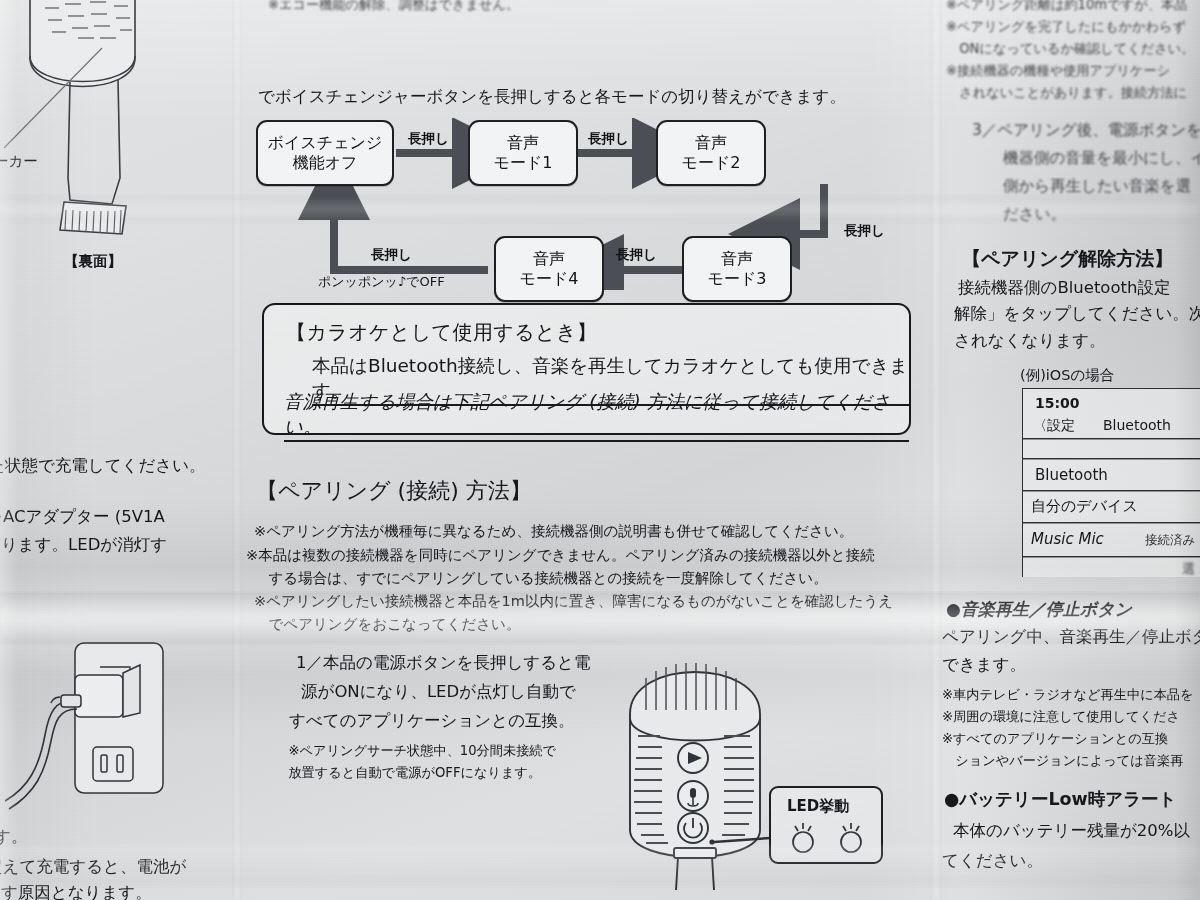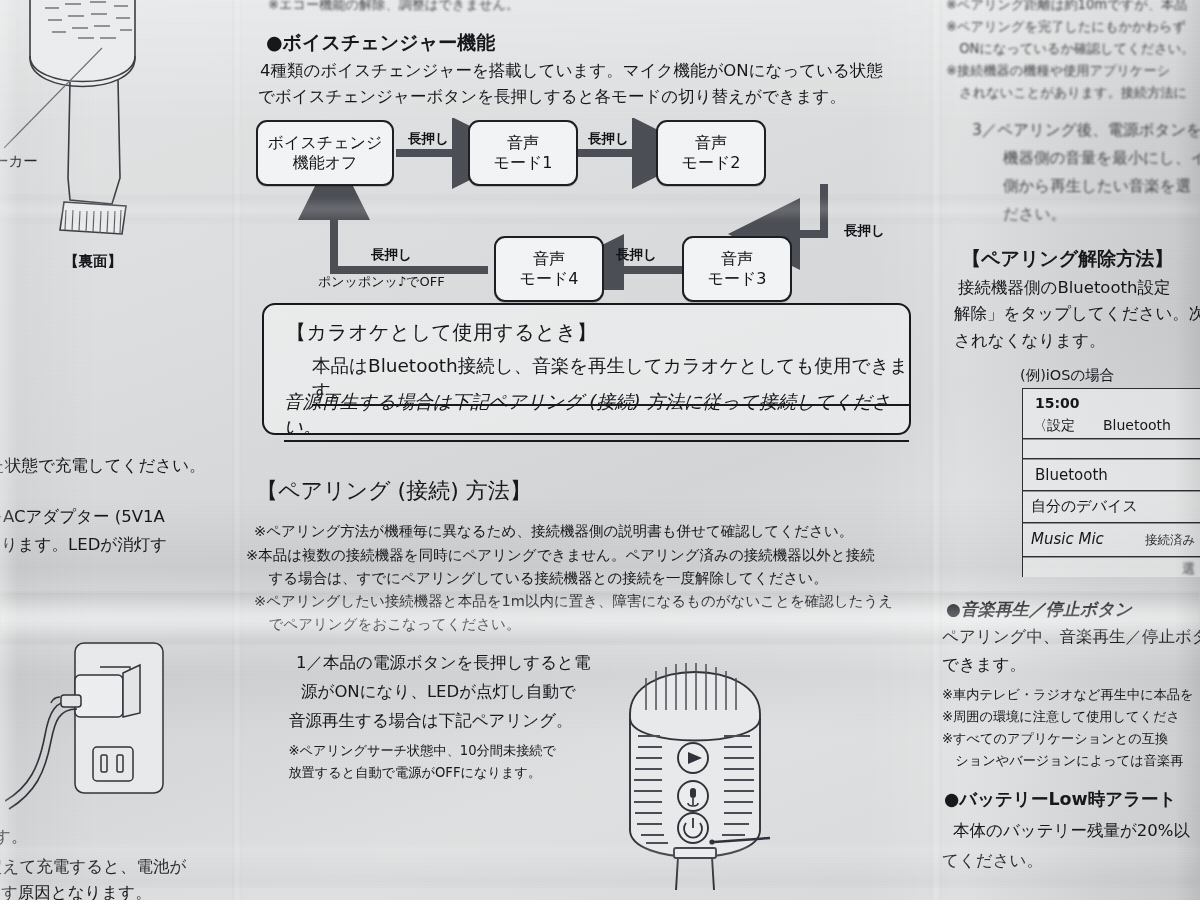--- a/index.html
+++ b/index.html
@@ -201,22 +201,20 @@
       <rect x="56" y="70" width="20" height="12" rx="3" fill="#e4e6e7"></rect>
     </g>
   </svg>
 
   <div class="txt jp body16" style="left:-6px;top:826px;">す。</div>
   <div class="txt jp body16" style="left:-14px;top:856px;">超えて充電すると、電池が</div>
   <div class="txt jp body16" style="left:-16px;top:882px;">こす原因となります。</div>
 
   <div class="txt jp body13 blurry2" style="left:268px;top:-4px;">※エコー機能の解除、調整はできません。</div>
 
-  <div class="txt jp hdr" style="left:266px;top:30px;font-size:19px;">●ボイスチェンジャー機能</div>
-  <div class="txt jp body16" style="left:260px;top:60px;">4種類のボイスチェンジャーを搭載しています。マイク機能がONになっている状態</div>
   <div class="txt jp body16" style="left:258px;top:86px;">でボイスチェンジャーボタンを長押しすると各モードの切り替えができます。</div>
 
   <div id="flow">
     <svg id="flowsvg" width="660" height="172">
       <defs>
         <marker id="ah" markerWidth="9" markerHeight="9" refX="2" refY="4.5" orient="auto">
           <path d="M0,0 L9,4.5 L0,9 Z" fill="#4b4e54"></path>
         </marker>
       </defs>
       <g stroke="#4b4e54" stroke-width="8" fill="none" marker-end="url(#ah)">
@@ -260,21 +258,21 @@
 
   <div class="txt jp" style="left:256px;top:476px;font-size:22px;">【ペアリング (接続) 方法】</div>
   <div class="txt jp body14" style="left:254px;top:522px;">※ペアリング方法が機種毎に異なるため、接続機器側の説明書も併せて確認してください。</div>
   <div class="txt jp body14" style="left:246px;top:546px;">※本品は複数の接続機器を同時にペアリングできません。ペアリング済みの接続機器以外と接続</div>
   <div class="txt jp body14" style="left:254px;top:569px;">　する場合は、すでにペアリングしている接続機器との接続を一度解除してください。</div>
   <div class="txt jp body14" style="left:254px;top:592px;">※ペアリングしたい接続機器と本品を1m以内に置き、障害になるものがないことを確認したうえ</div>
   <div class="txt jp body14" style="left:254px;top:615px;">　でペアリングをおこなってください。</div>
 
   <div class="txt jp body16" style="left:256px;top:652px;margin-left:40px;">1／本品の電源ボタンを長押しすると電</div>
   <div class="txt jp body16" style="left:268px;top:681px;">　　源がONになり、LEDが点灯し自動で</div>
-  <div class="txt jp body16" style="left:256px;top:710px;">　　音源再生する場合は下記ペアリング。</div>
+  <div class="txt jp body16" style="left:256px;top:710px;">　　すべてのアプリケーションとの互換。</div>
   <div class="txt jp body13" style="left:262px;top:742px;">　　※ペアリングサーチ状態中、10分間未接続で</div>
   <div class="txt jp body13" style="left:262px;top:764px;">　　放置すると自動で電源がOFFになります。</div>
 
   <svg width="320" height="250" style="position:absolute;left:594px;top:652px;">
     <g fill="none" stroke="#2e3137" stroke-width="1.9">
       <path d="M36,62 C36,6 166,6 166,62 L166,178 C166,214 36,214 36,178 Z" fill="#e9ebec"></path>
       <path d="M36,66 C36,96 166,96 166,66"></path>
 
       <g stroke-width="1.5" stroke="#4a4d53">
         <line x1="52" y1="26" x2="52" y2="58"></line>
@@ -328,20 +326,35 @@
       </g>
 
       <path d="M84,205 L82,238 M118,205 L120,238"></path>
       <rect x="80" y="196" width="42" height="10" rx="2" fill="#eceeef"></rect>
 
       <circle cx="118" cy="190" r="2.6" fill="#2e3137" stroke="none"></circle>
       <line x1="120" y1="190" x2="176" y2="186" stroke-width="2.4"></line>
     </g>
   </svg>
 
+  <div id="ledbox">
+    <div class="txt jp hdr" style="left:16px;top:8px;font-size:15px;">LED挙動</div>
+    <svg width="108" height="40" style="position:absolute;left:2px;top:32px;">
+      <g fill="none" stroke="#2e3137" stroke-width="1.7">
+        <circle cx="30" cy="22" r="10"></circle>
+        <line x1="22" y1="6" x2="25" y2="11"></line>
+          <line x1="30" y1="3" x2="30" y2="9"></line>
+          <line x1="38" y1="6" x2="35" y2="11"></line>
+        <circle cx="78" cy="22" r="10"></circle>
+        <line x1="70" y1="6" x2="73" y2="11"></line>
+          <line x1="78" y1="3" x2="78" y2="9"></line>
+          <line x1="86" y1="6" x2="83" y2="11"></line>
+      </g>
+    </svg>
+  </div>
 
   <div class="txt jp body13 blurry2" style="left:946px;top:-4px;">※ペアリング距離は約10mですが、本品</div>
   <div class="txt jp body13 blurry2" style="left:946px;top:18px;">※ペアリングを完了したにもかかわらず</div>
   <div class="txt jp body13 blurry2" style="left:946px;top:40px;">　ONになっているか確認してください。</div>
   <div class="txt jp body13 blurry2" style="left:946px;top:62px;">※接続機器の機種や使用アプリケーシ</div>
   <div class="txt jp body13 blurry2" style="left:946px;top:84px;">　されないことがあります。接続方法に</div>
 
   <div class="txt jp body15 blurry2" style="left:972px;top:120px;">3／ペアリング後、電源ボタンを</div>
   <div class="txt jp body15 blurry2" style="left:972px;top:148px;">　　機器側の音量を最小にし、イ</div>
   <div class="txt jp body15 blurry2" style="left:972px;top:176px;">　　側から再生したい音楽を選</div>

